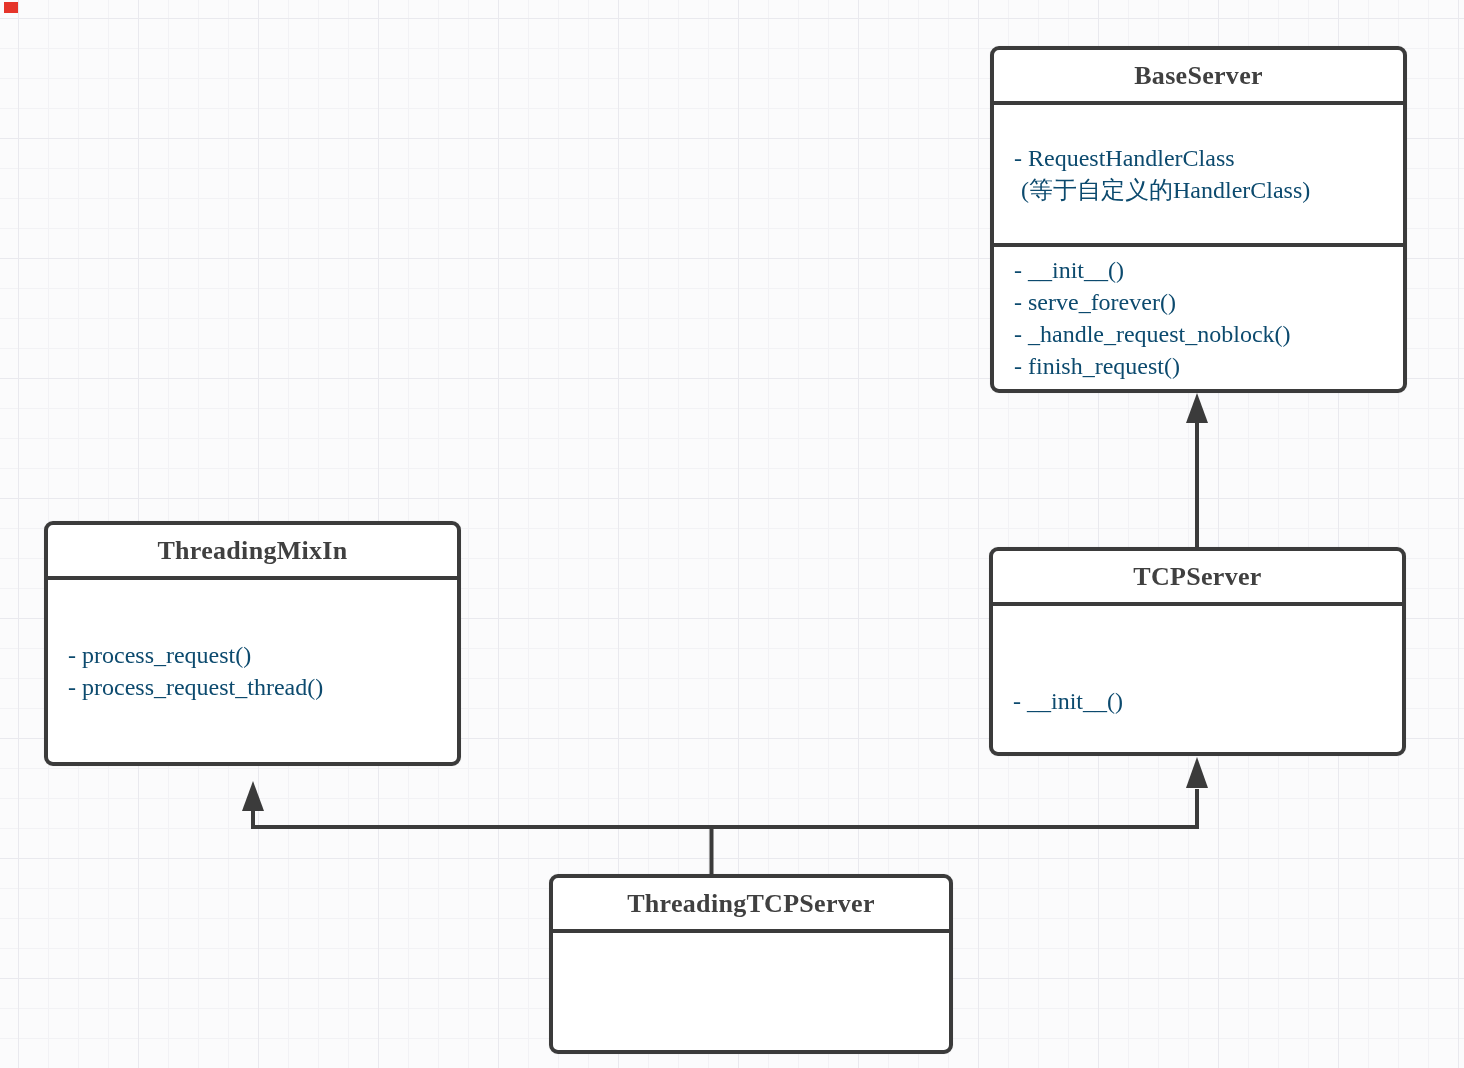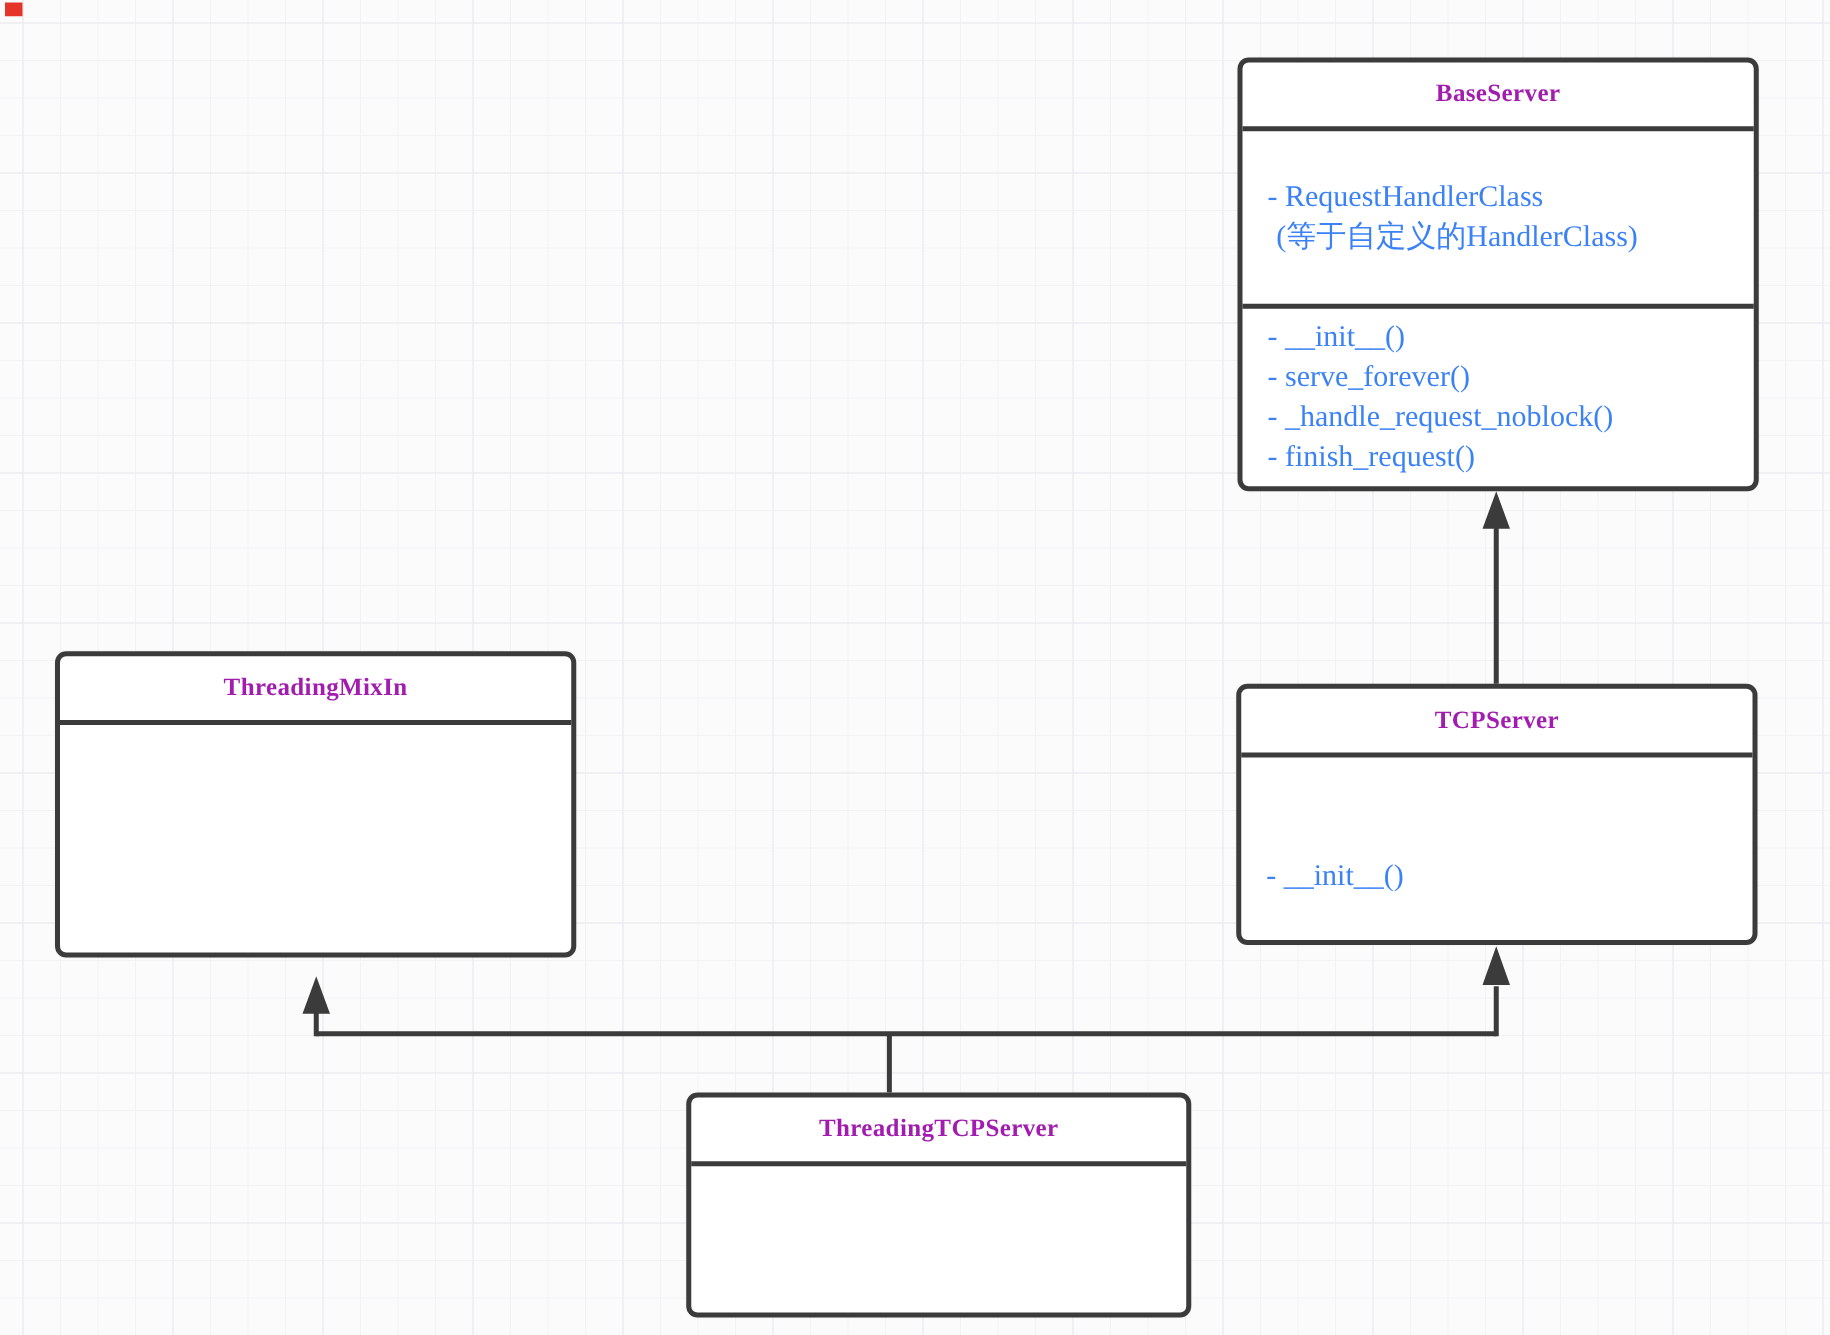--- a/index.html
+++ b/index.html
@@ -41,33 +41,33 @@
     box-shadow: 0 0 0 1px rgba(0,0,0,0.02);
   }
   .uml-title {
     box-sizing: border-box;
     height: 55px;
     flex: 0 0 auto;
     display: flex;
     align-items: center;
     justify-content: center;
     border-bottom: 4px solid #3b3b3b;
-    font-size: 20px;
+    font-size: 26px;
     font-weight: bold;
-    color: #a21caf;
+    color: #404040;
     letter-spacing: 0.3px;
   }
   .uml-section {
     box-sizing: border-box;
     display: flex;
     flex-direction: column;
     justify-content: center;
     padding: 0 16px 0 20px;
     font-size: 24px;
-    color: #3b82f6;
+    color: #0c4a6e;
     line-height: 32px;
   }
   .uml-section.with-divider {
     border-bottom: 4px solid #3b3b3b;
   }
   .uml-section .member-line {
     white-space: nowrap;
   }
   .uml-section .member-line.indent {
     padding-left: 7px;
@@ -122,20 +122,24 @@
     <div class="uml-section sec-methods">
       <div class="member-line">- __init__()</div>
       <div class="member-line">- serve_forever()</div>
       <div class="member-line">- _handle_request_noblock()</div>
       <div class="member-line">- finish_request()</div>
     </div>
   </div>
 
   <div class="uml-box" id="box-threadingmixin">
     <div class="uml-title">ThreadingMixIn</div>
+    <div class="uml-section sec-fill">
+      <div class="member-line">- process_request()</div>
+      <div class="member-line">- process_request_thread()</div>
+    </div>
   </div>
 
   <div class="uml-box" id="box-tcpserver">
     <div class="uml-title">TCPServer</div>
     <div class="uml-section sec-fill">
       <div class="member-line">- __init__()</div>
     </div>
   </div>
 
   <div class="uml-box" id="box-threadingtcpserver">

